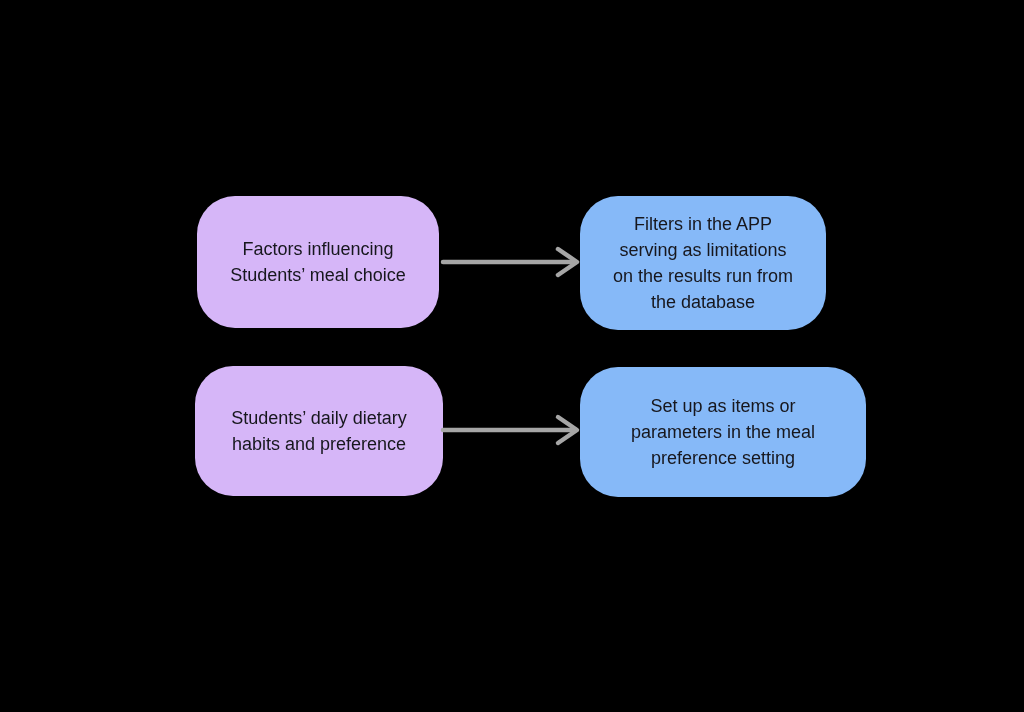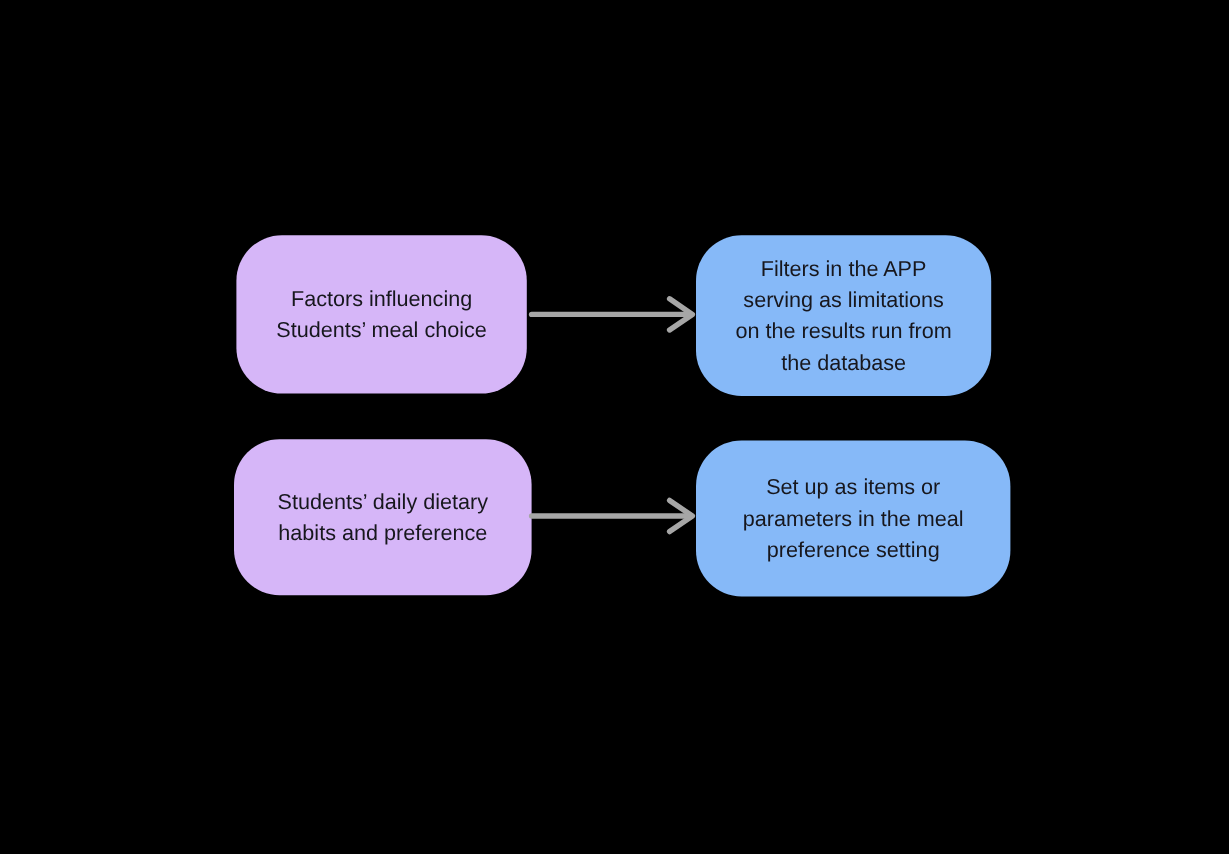--- a/index.html
+++ b/index.html
@@ -34,21 +34,21 @@
     color: var(--text);
     white-space: pre-line;
     padding: 0 16px;
   }
   .node.purple { background: var(--purple); }
   .node.blue   { background: var(--blue); }
 
   #node-0 { left: 197px; top: 196px; width: 242px; height: 132px; }
   #node-1 { left: 580px; top: 196px; width: 246px; height: 134px; }
   #node-2 { left: 195px; top: 366px; width: 248px; height: 130px; }
-  #node-3 { left: 580px; top: 367px; width: 262px; height: 130px; }
+  #node-3 { left: 580px; top: 367px; width: 286px; height: 130px; }
 
   .arrow-svg { position: absolute; width: 140px; height: 40px; overflow: visible; }
   #arrow-0 { left: 441px; top: 242px; }
   #arrow-1 { left: 441px; top: 410px; }
   .arrow-svg line, .arrow-svg polyline {
     stroke: var(--arrow);
     stroke-width: 4.5;
     fill: none;
     stroke-linecap: round;
     stroke-linejoin: round;

